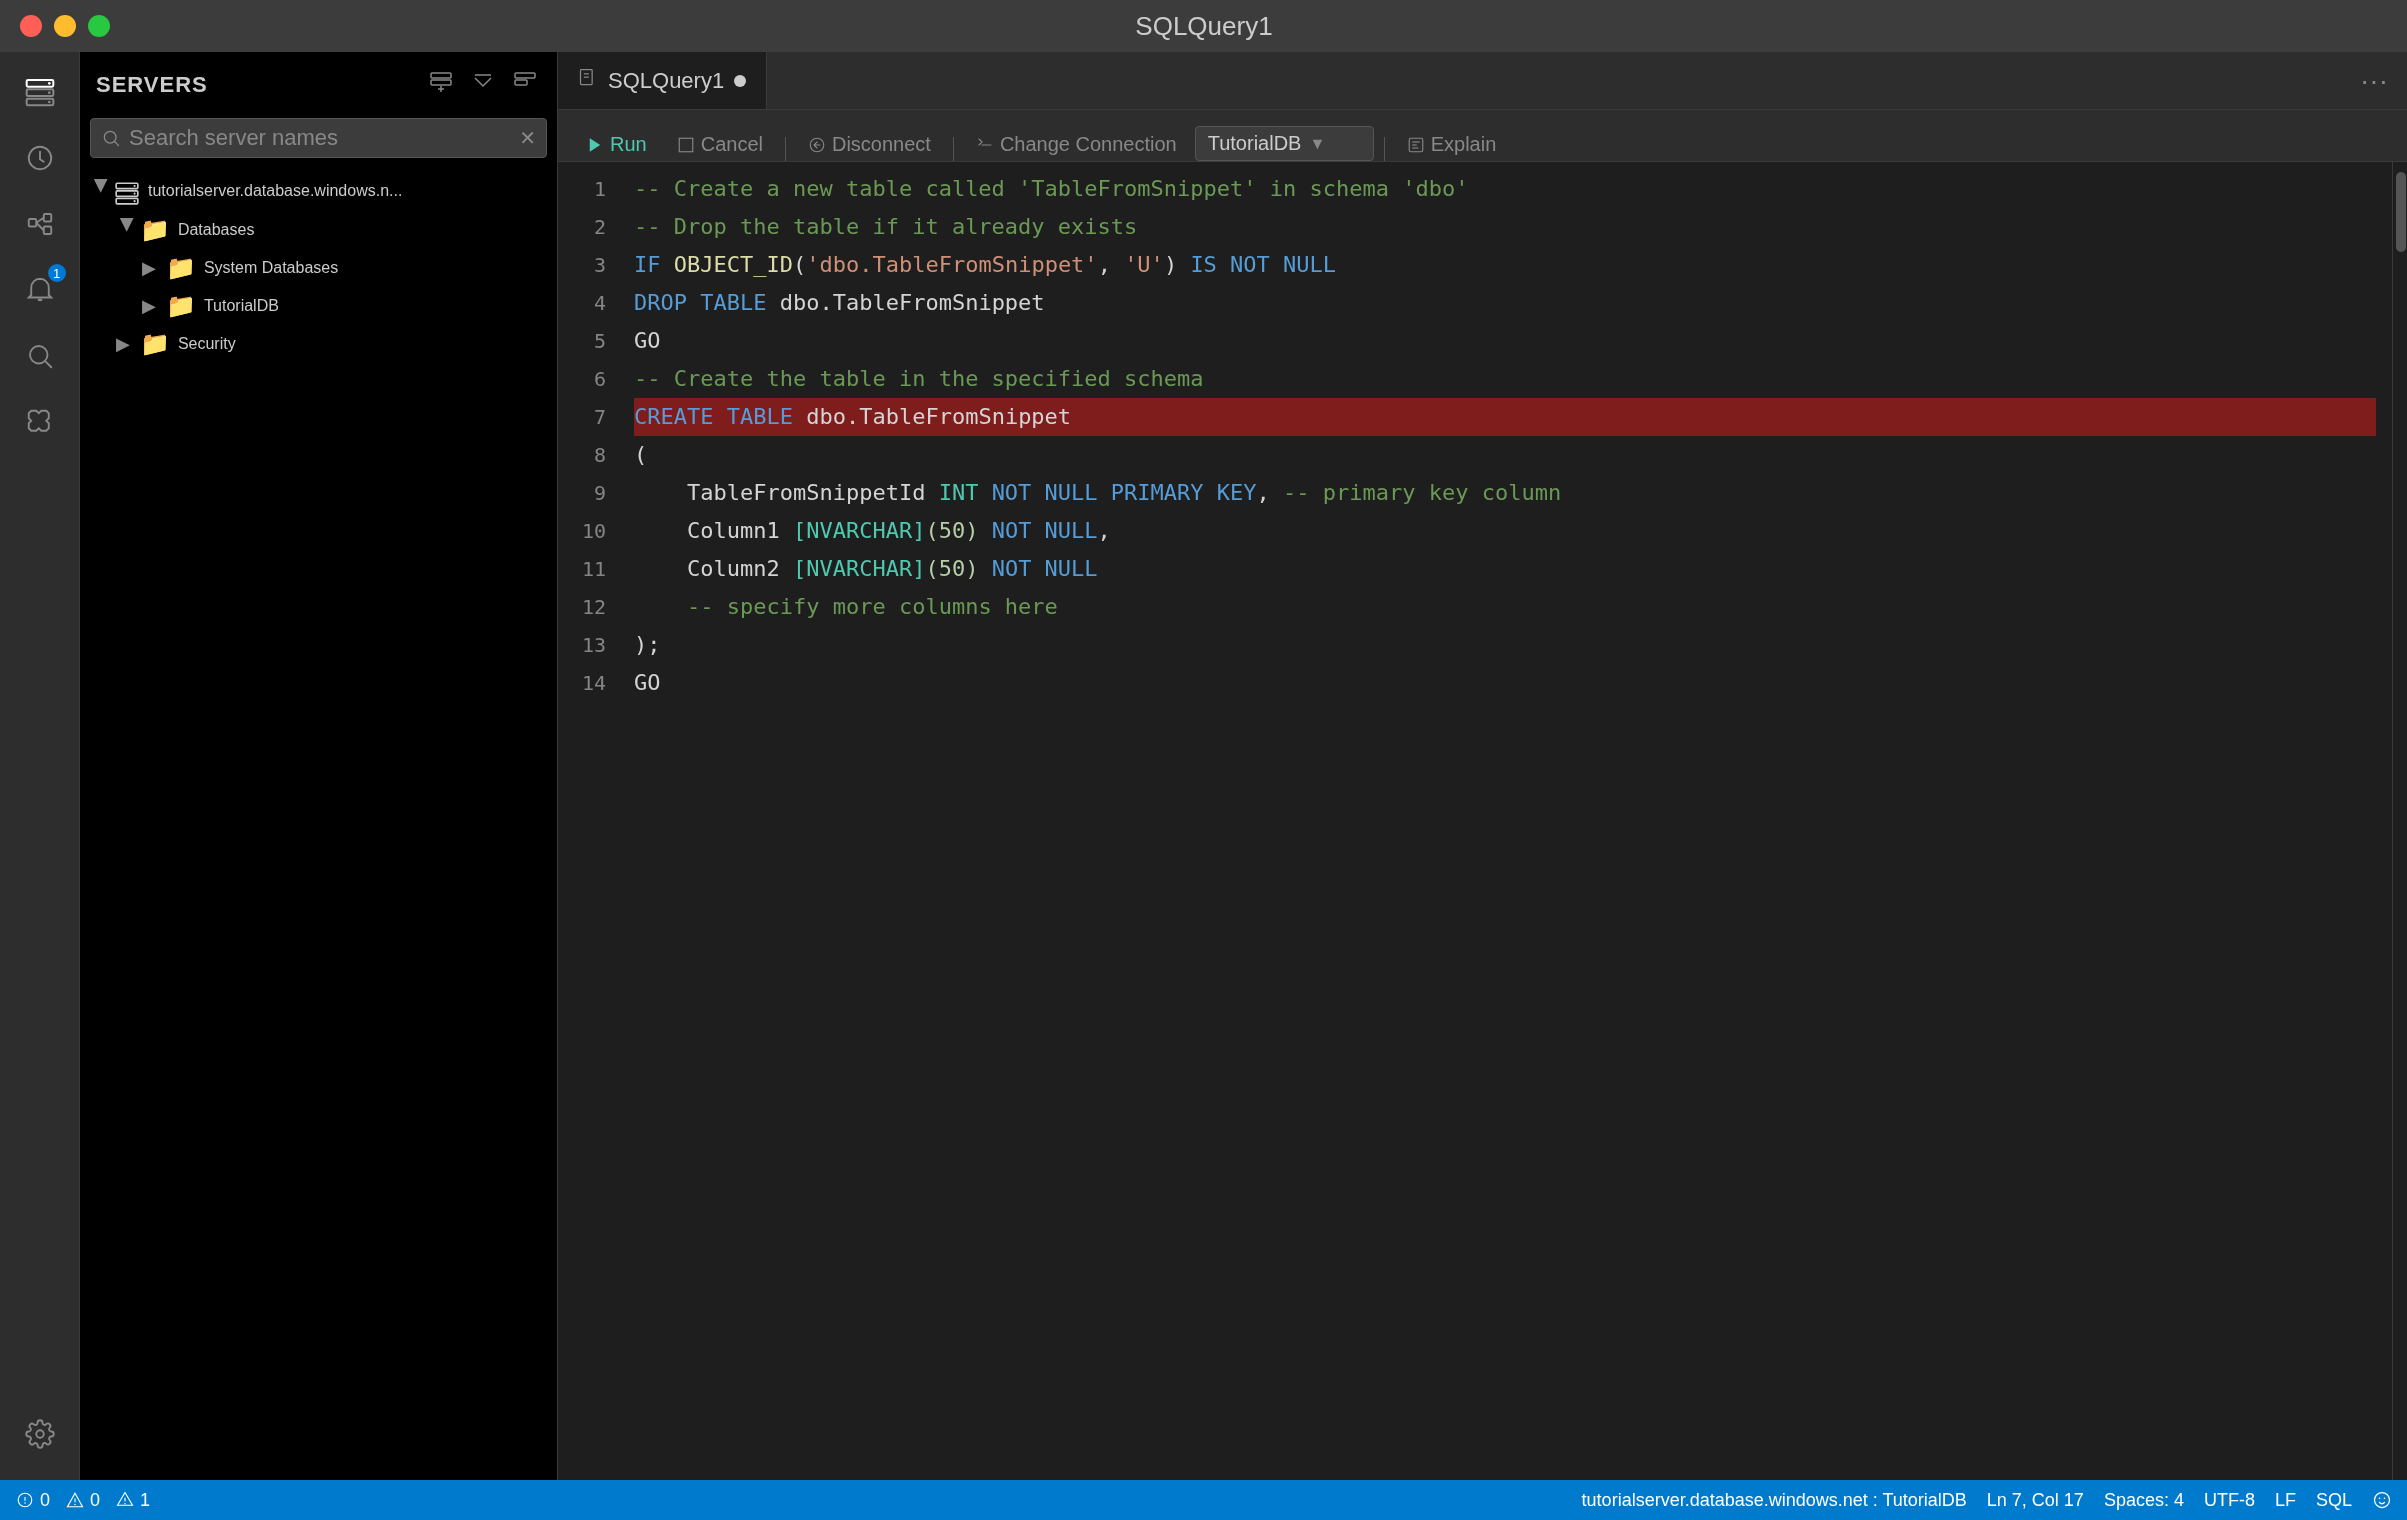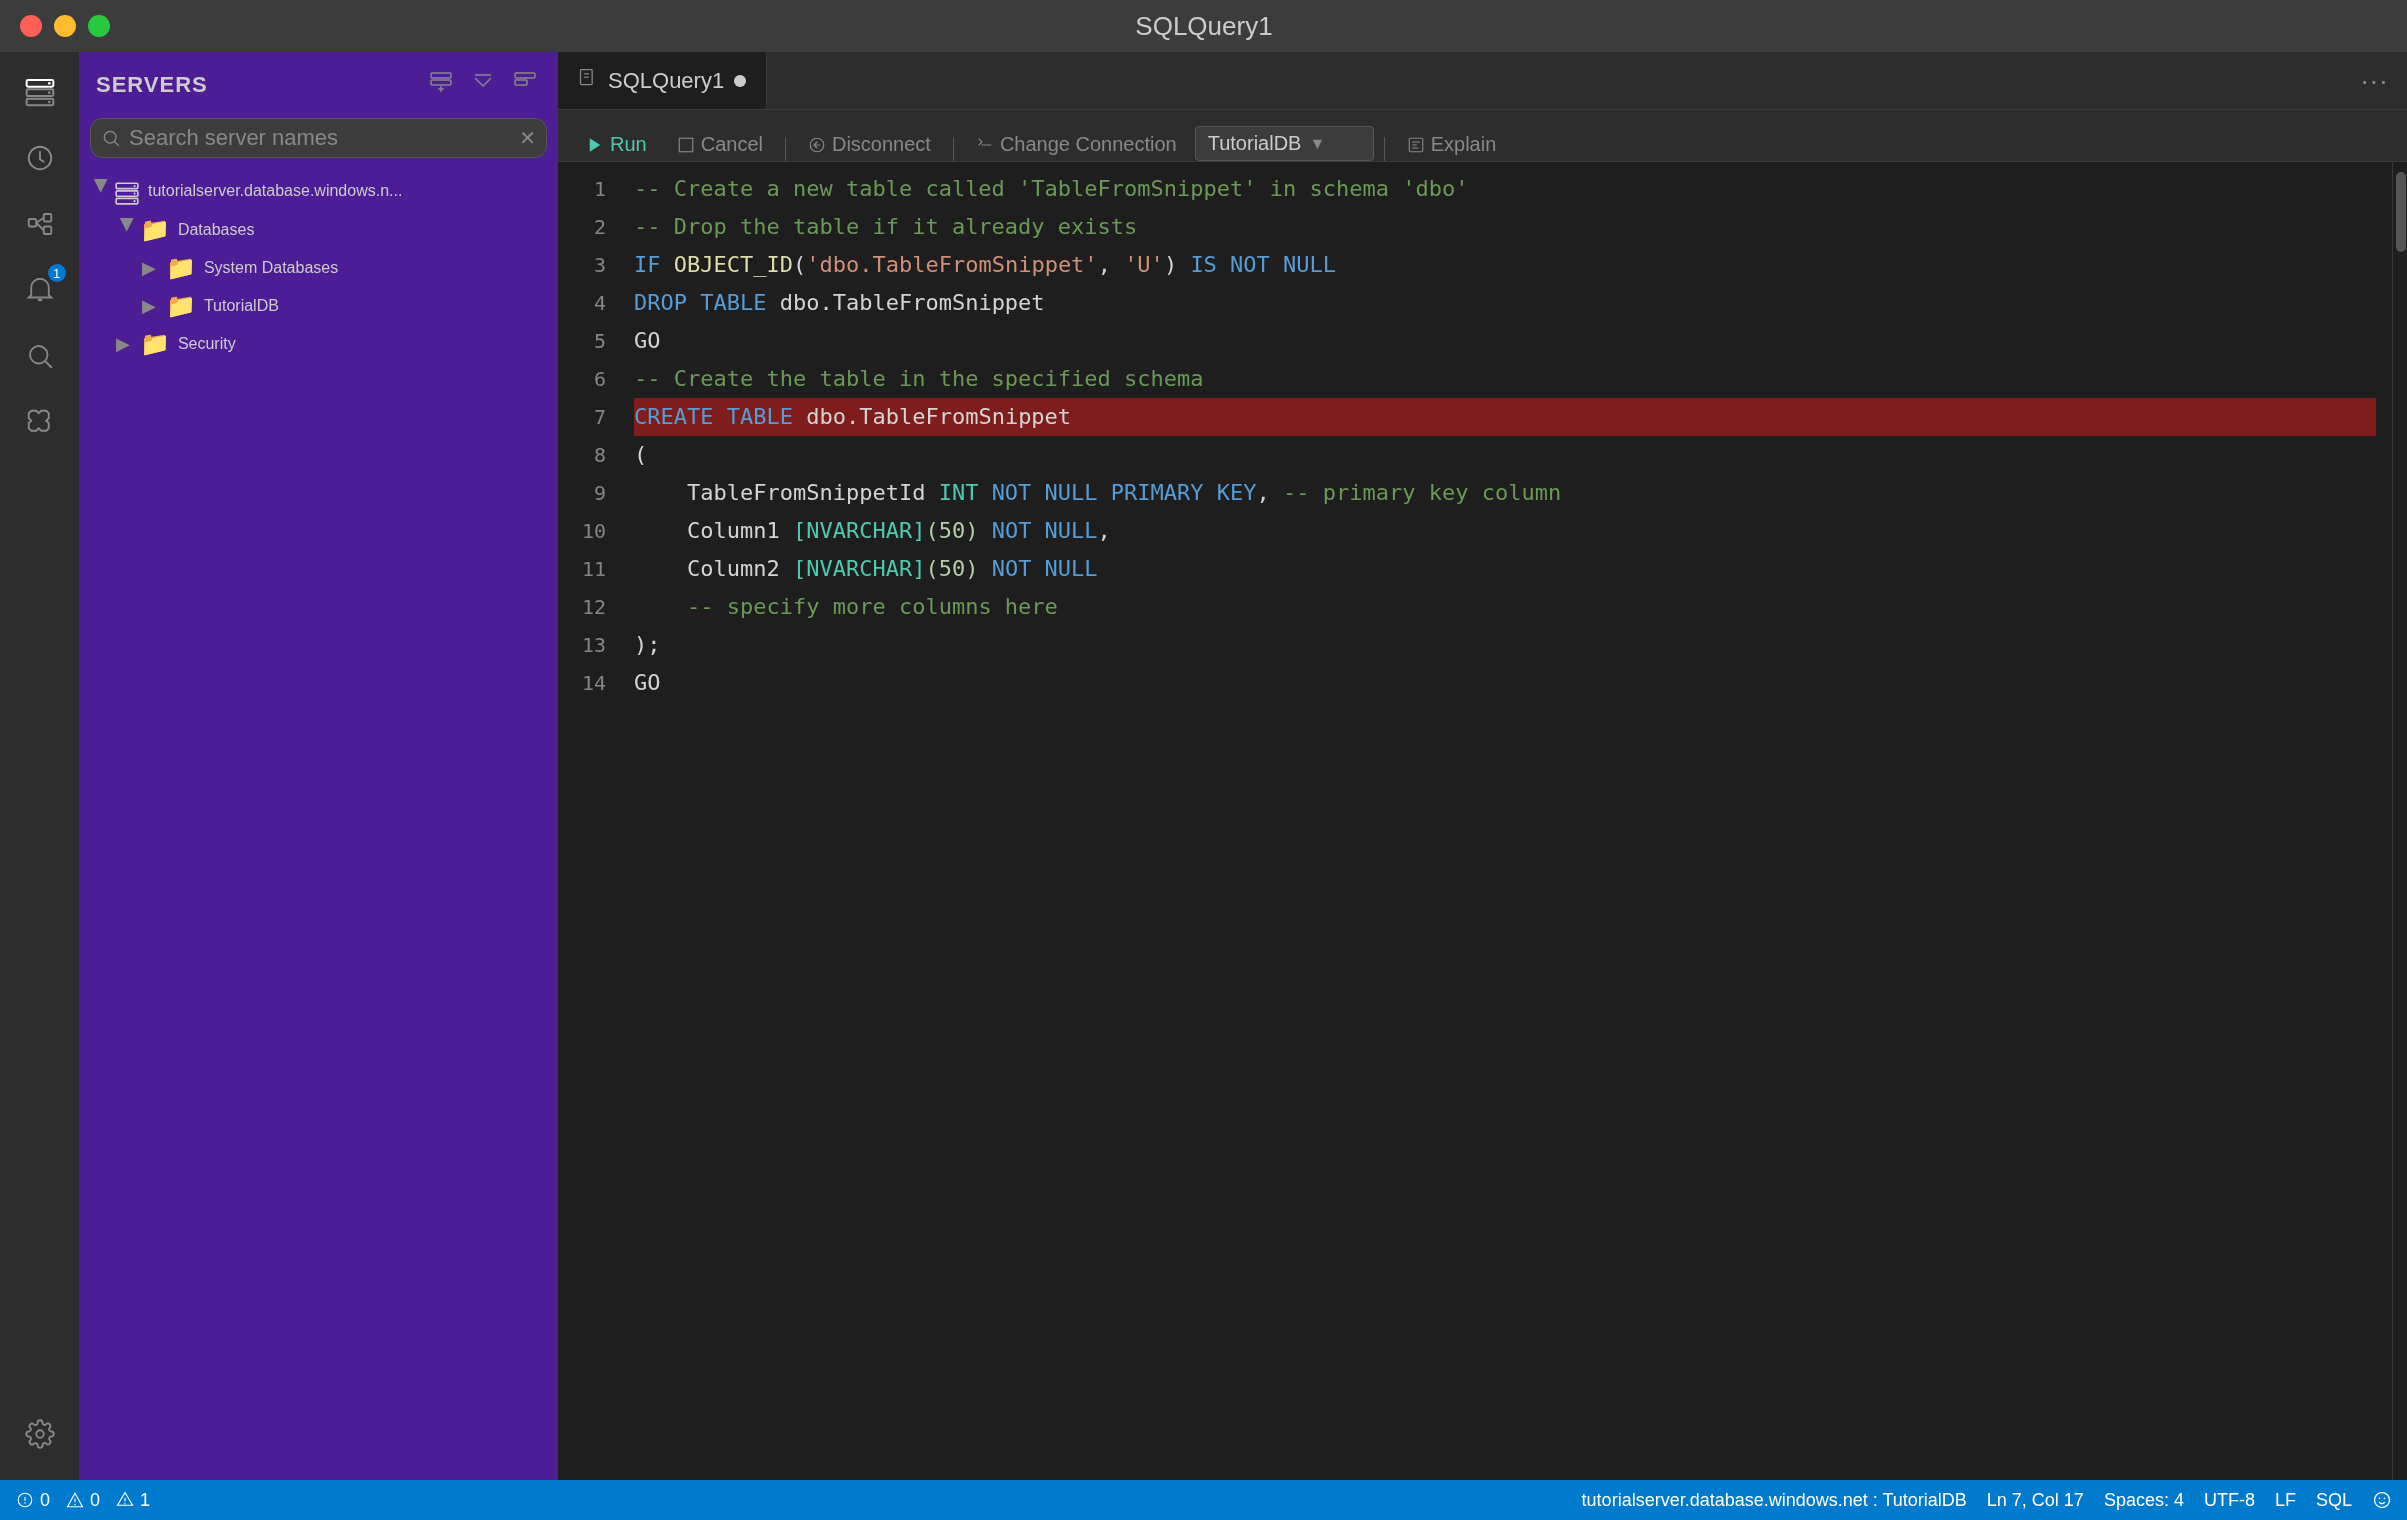--- a/index.html
+++ b/index.html
@@ -93,21 +93,21 @@
       justify-content: center;
     }
     .activity-bar-bottom {
       margin-top: auto;
       margin-bottom: 16px;
     }
 
     
     .sidebar {
       width: 478px;
-      background: #4c1d95;
+      background: #000000;
       display: flex;
       flex-direction: column;
       flex-shrink: 0;
       border-right: 1px solid #3a3a3a;
     }
     .sidebar-header {
       padding: 14px 16px;
       display: flex;
       align-items: center;
       justify-content: space-between;
@@ -127,21 +127,21 @@
       color: #858585;
       font-size: 22px;
       cursor: pointer;
       padding: 4px;
     }
 
     .search-box {
       margin: 0 10px 10px 10px;
       background: #3c3c3c;
       border: 1px solid #555;
-      border-radius: 12px;
+      border-radius: 4px;
       display: flex;
       align-items: center;
       padding: 6px 10px;
       gap: 8px;
     }
     .search-box input {
       background: transparent;
       border: none;
       outline: none;
       color: #cccccc;

